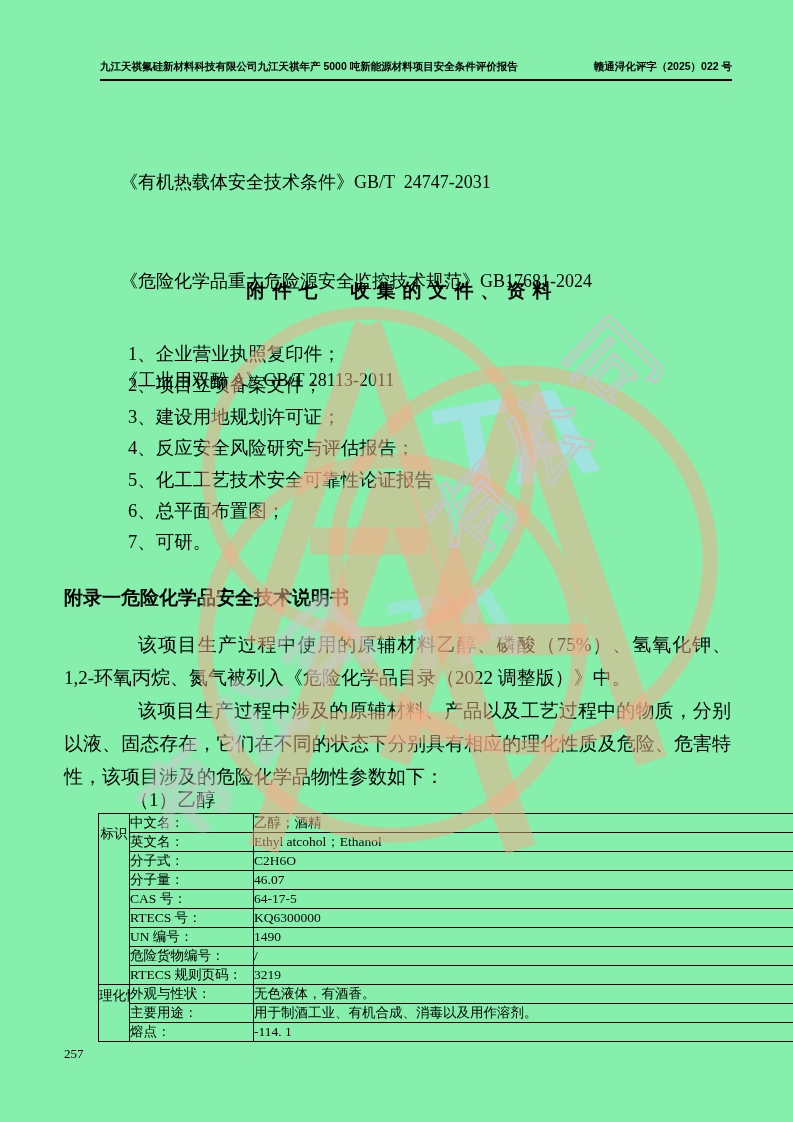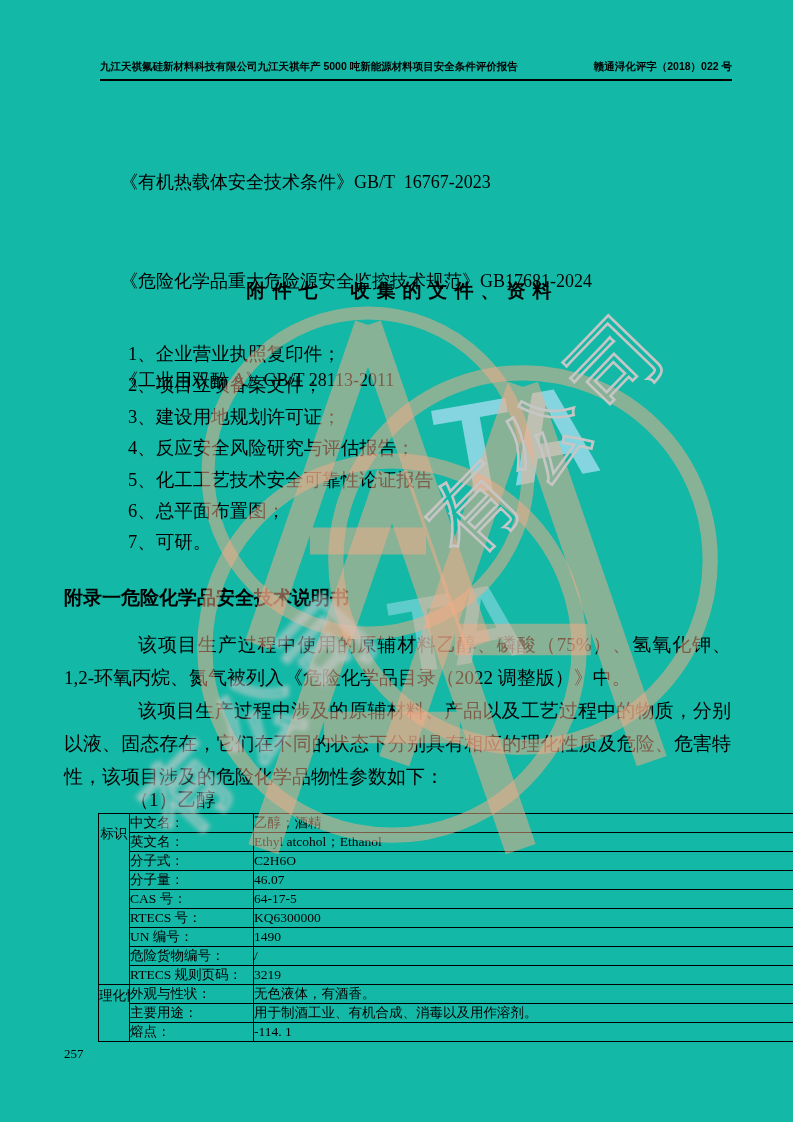--- a/index.html
+++ b/index.html
@@ -1,20 +1,20 @@
 <!DOCTYPE html>
 <html><head>
 <meta charset="utf-8">
 <style>
   html,body{margin:0;padding:0;background:#888;}
   .page{
     position:relative;
     width:793px;height:1122px;
     margin:0 auto;
-    background:#14b8a6;
+    background:#86efac;
     overflow:hidden;
     font-family:"Liberation Serif","DejaVu Serif",serif;
     color:#000;
   }
   .watermark{
     position:absolute;left:0;top:0;width:793px;height:1122px;
     pointer-events:none;z-index:3;
   }
   .content{position:relative;z-index:2;}
   .header{
@@ -77,25 +77,25 @@
 </style>
 </head>
 <body>
 
 <div class="page">
 
   <div class="content">
 
     <div class="header">
       <span>九江天祺氟硅新材料科技有限公司九江天祺年产 5000 吨新能源材料项目安全条件评价报告</span>
-      <span>赣通浔化评字（2018）022 号</span>
+      <span>赣通浔化评字（2025）022 号</span>
     </div>
 
     <div class="standards">
-      <div>《有机热载体安全技术条件》GB/T  16767-2023</div>
+      <div>《有机热载体安全技术条件》GB/T  24747-2031</div>
       <div>《危险化学品重大危险源安全监控技术规范》GB17681-2024</div>
       <div>《工业用双酚 A》GB/T 28113-2011</div>
     </div>
 
     <h2 class="h-center">附件七　收集的文件、资料</h2>
 
     <div class="doclist">
       <div>1、企业营业执照复印件；</div>
       <div>2、项目立项备案文件；</div>
       <div>3、建设用地规划许可证；</div>

